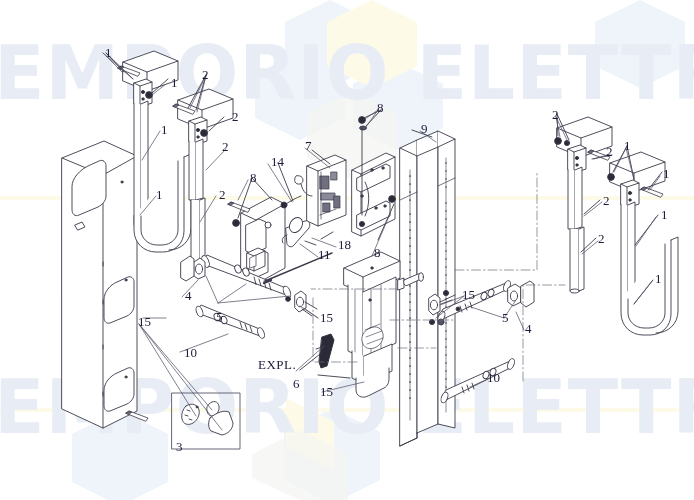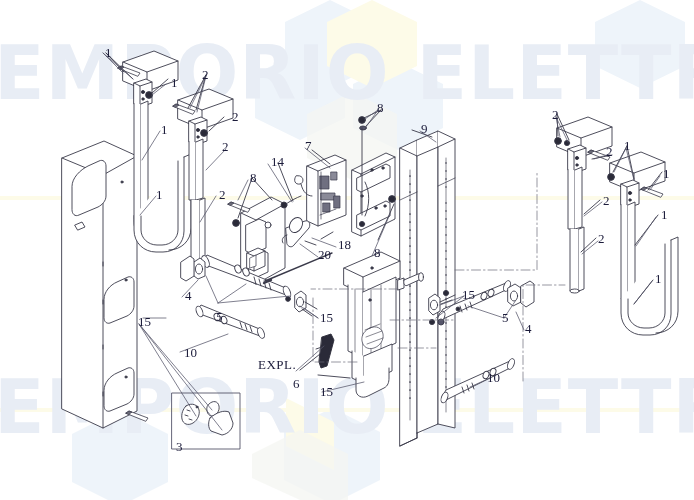--- a/index.html
+++ b/index.html
@@ -472,21 +472,21 @@
       <div class="label" style="left: 232px; top: 110px;">2</div>
       <div class="label" style="left: 222px; top: 140px;">2</div>
       <div class="label" style="left: 219px; top: 188px;">2</div>
       <div class="label" style="left: 250px; top: 171px;">8</div>
       <div class="label" style="left: 271px; top: 155px; text-align: right;">14</div>
       <div class="label" style="left: 305px; top: 139px;">7</div>
       <div class="label" style="left: 377px; top: 101px;">8</div>
       <div class="label" style="left: 421px; top: 122px;">9</div>
       <div class="label" style="left: 374px; top: 246px;">8</div>
       <div class="label" style="left: 338px; top: 238px;">18</div>
-      <div class="label" style="left: 318px; top: 248px;">20</div>
+      <div class="label" style="left: 318px; top: 248px;">11</div>
       <div class="label" style="left: 185px; top: 289px;">4</div>
       <div class="label" style="left: 216px; top: 310px;">5</div>
       <div class="label" style="left: 320px; top: 311px;">15</div>
       <div class="label" style="left: 138px; top: 315px;">15</div>
       <div class="label" style="left: 184px; top: 346px;">10</div>
       <div class="label" style="left: 176px; top: 440px;">3</div>
       <div class="label" style="left: 293px; top: 377px;">6</div>
       <div class="label" style="left: 320px; top: 385px;">15</div>
       <div class="label" style="left: 462px; top: 288px;">15</div>
       <div class="label" style="left: 502px; top: 311px;">5</div>

